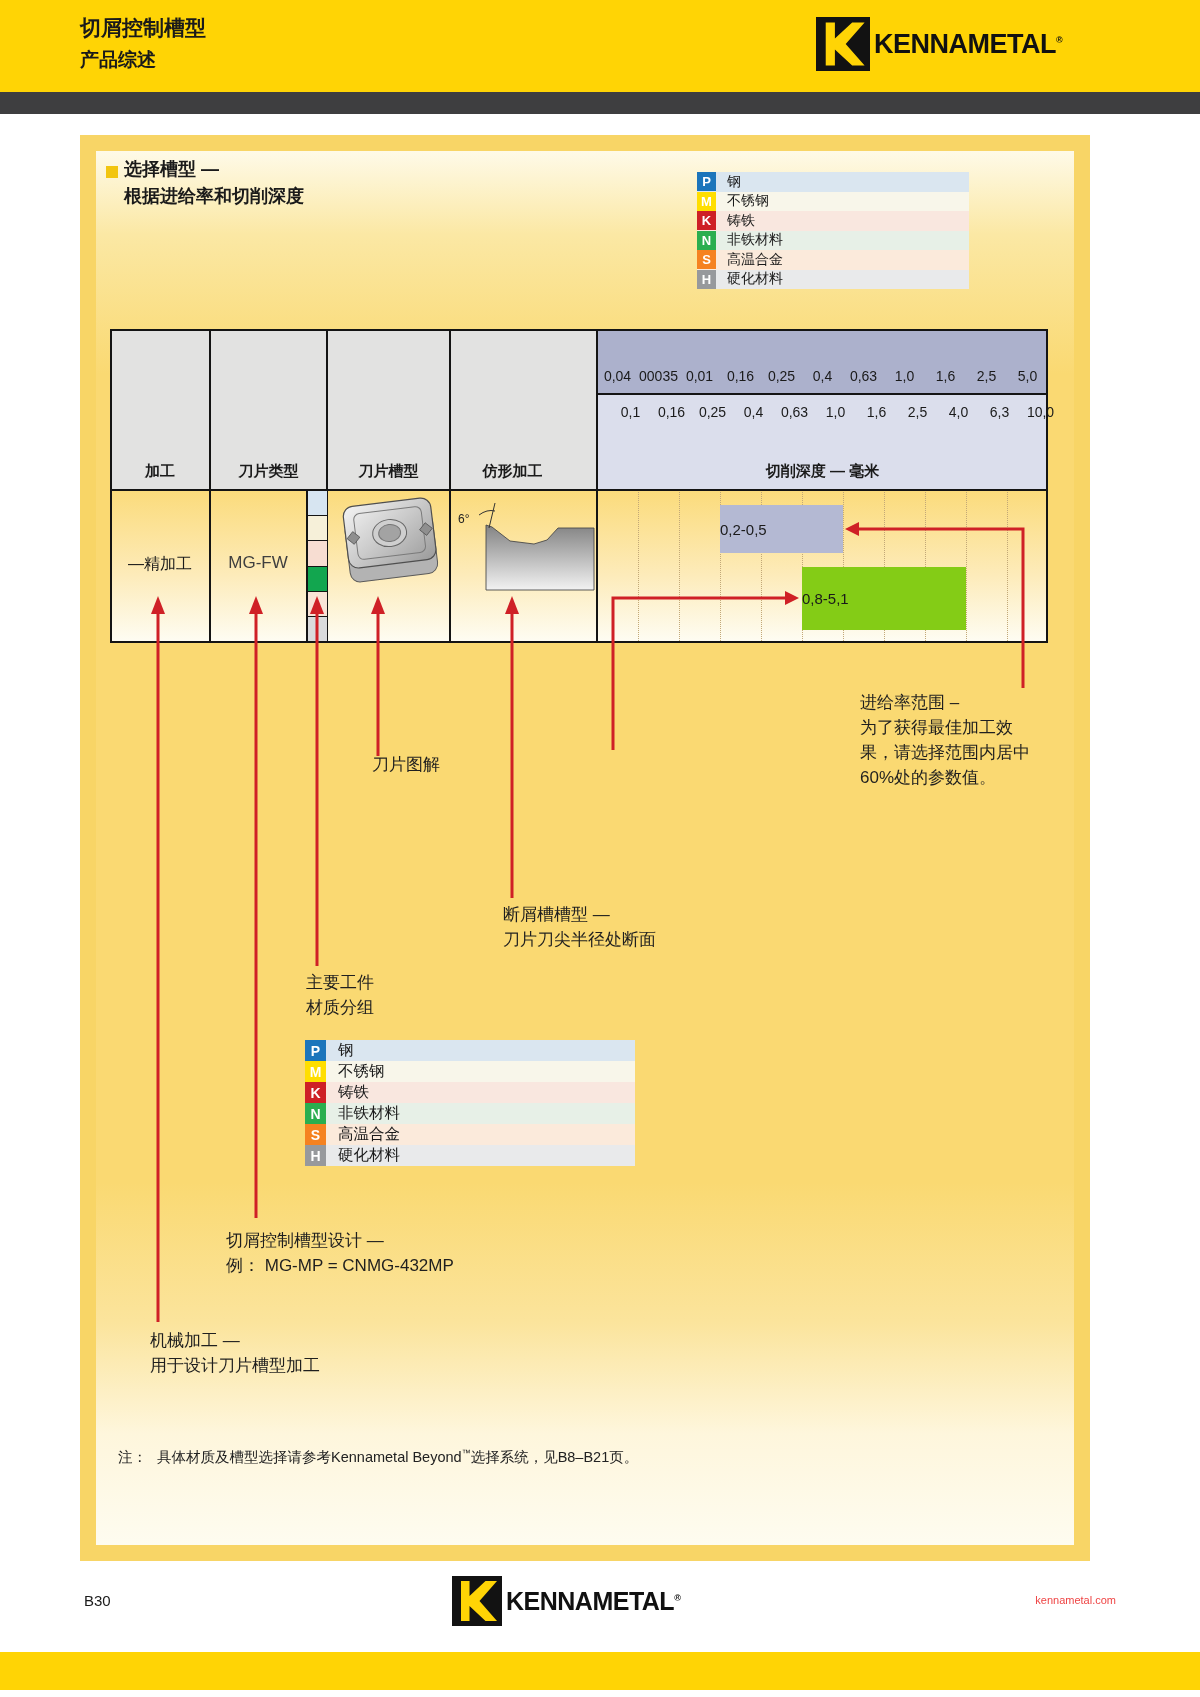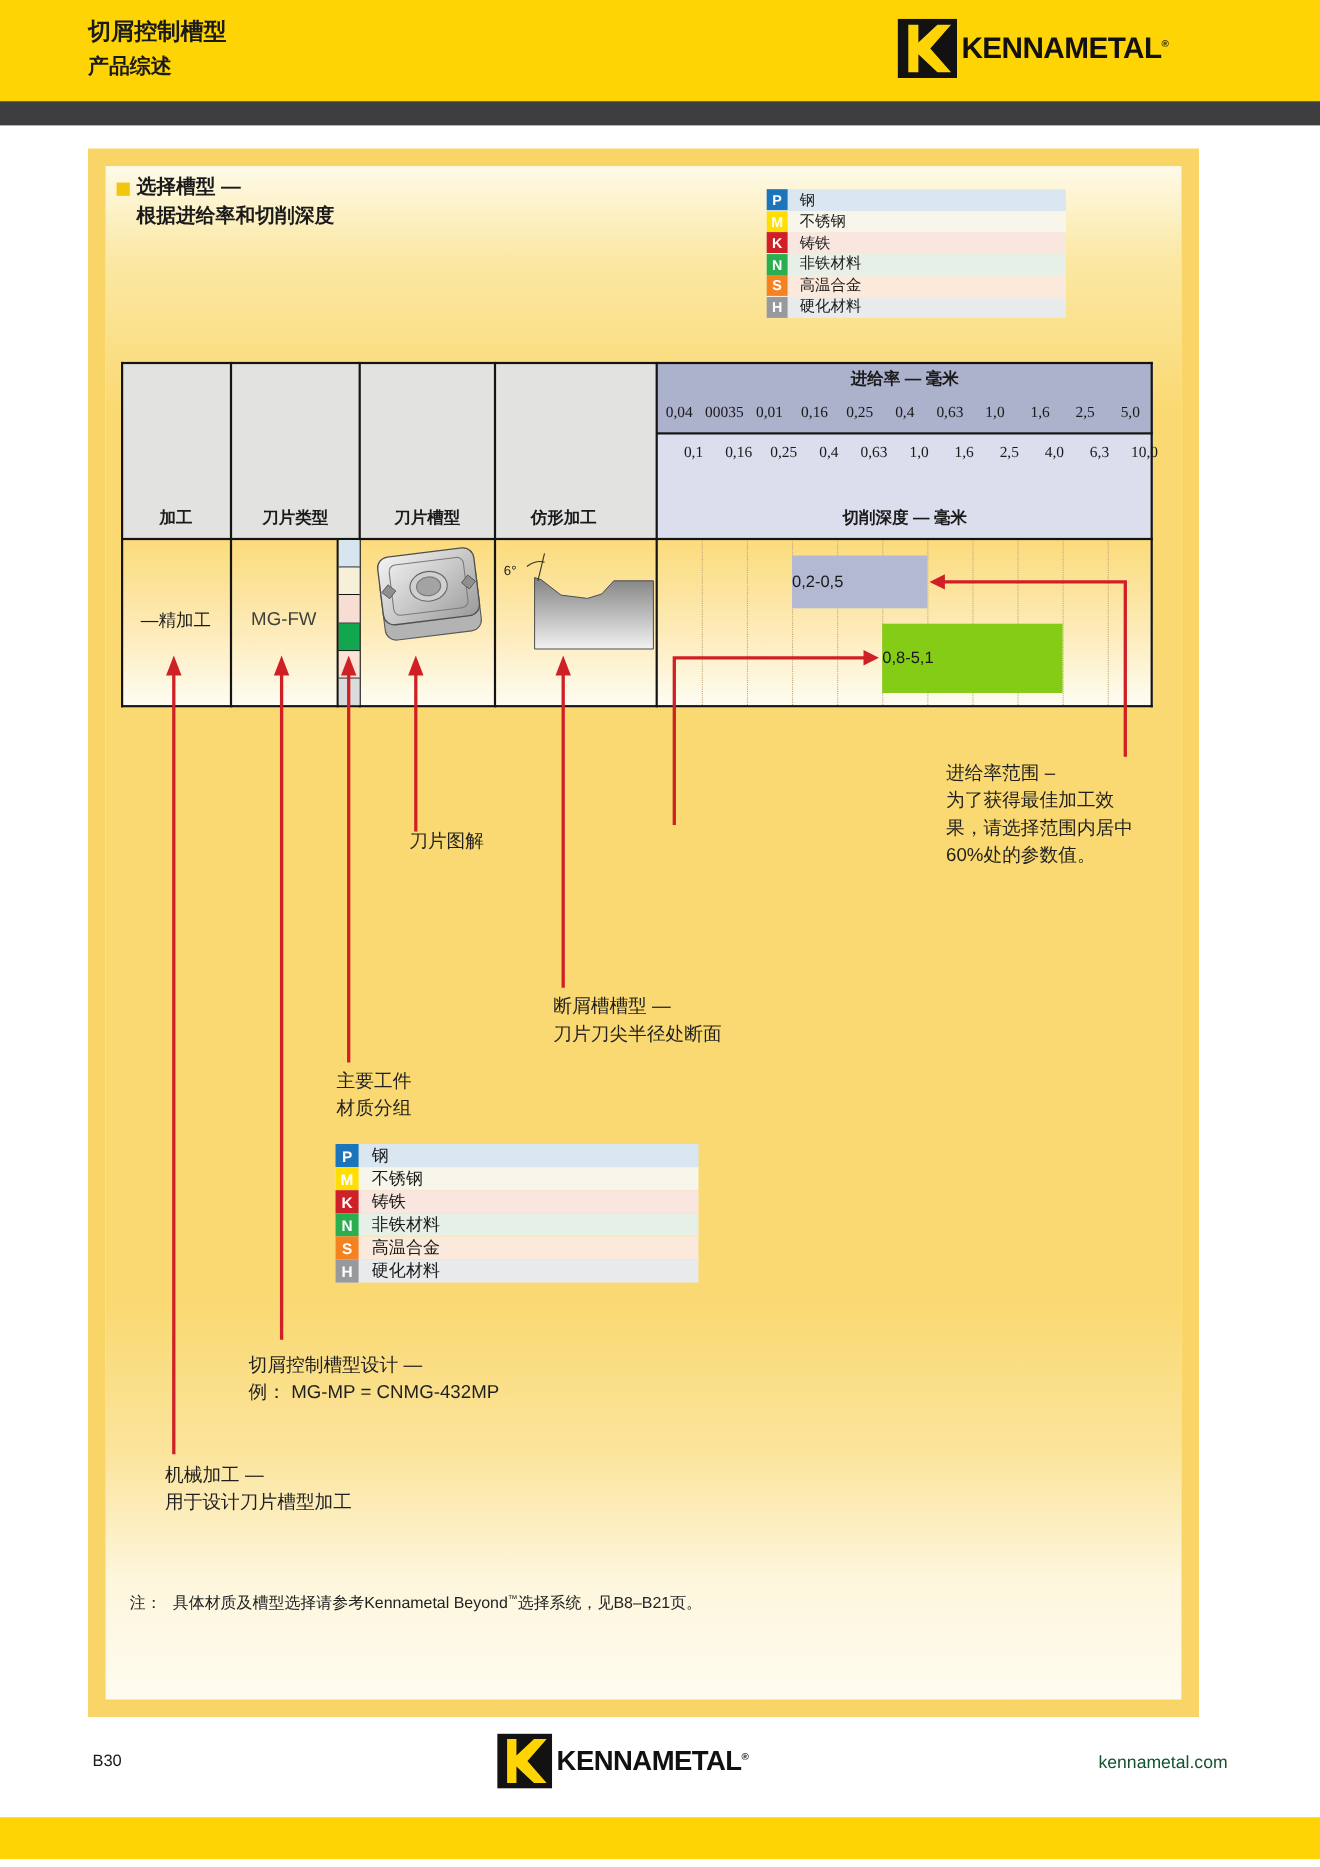--- a/index.html
+++ b/index.html
@@ -23,21 +23,21 @@
   
   .legend-row{display:flex;align-items:center;}
   .chip{display:flex;align-items:center;justify-content:center;color:#fff;font-weight:bold;}
   
   .hline{background:#141414;height:2px;}
   .vline{background:#141414;width:2px;}
   .grayhdr{background:#E2E2E1;}
   .feed-dark{background:#ACB1CC;}
   .feed-light{background:#DBDEEC;}
   .cellrow{display:flex;}
-  .fcell{width:41px;text-align:center;font-size:14px;line-height:30px;font-family:Liberation Serif, serif;}
+  .fcell{width:41px;text-align:center;font-size:14px;line-height:30px;}
   .collabel{font-size:15px;font-weight:bold;text-align:center;line-height:30px;}
   .dotline{width:0;border-left:1px dotted #C2A878;}
   .rangebox{display:flex;align-items:center;font-size:15px;}
   .ann{font-size:17px;line-height:25px;color:#1f1f1f;white-space:nowrap;}
   .note-text{font-size:14.5px;color:#222;}
   sup{font-size:9px;}
   svg{display:block;}
 </style>
 </head>
 <body>
@@ -88,21 +88,20 @@
       <div style="margin-left:11px;font-size:14px;">硬化材料</div>
     </div>
   </div>
 
   <div class="abs grayhdr" style="left:110px;top:330px;width:487px;height:160px;"></div>
   <div class="abs feed-dark" style="left:597px;top:330px;width:451px;height:64px;"></div>
   <div class="abs feed-light" style="left:597px;top:394px;width:451px;height:96px;"></div>
 
   <div class="abs" style="left:110px;top:490px;width:938px;height:153px;background:linear-gradient(180deg,#FBDB7B 0%,#FDEBB9 55%,#FEFDF4 100%);"></div>
 
-  <div class="abs" style="left:597px;top:335px;width:451px;text-align:center;font-size:15px;font-weight:bold;">进给率 — 毫米</div>
   <div class="abs cellrow" style="left:597px;top:361px;">
     <span class="fcell">0,04</span>
       <span class="fcell">00035</span>
       <span class="fcell">0,01</span>
       <span class="fcell">0,16</span>
       <span class="fcell">0,25</span>
       <span class="fcell">0,4</span>
       <span class="fcell">0,63</span>
       <span class="fcell">1,0</span>
       <span class="fcell">1,6</span>
@@ -287,17 +286,17 @@
   </div>
 
   <div class="abs" style="left:84px;top:1592px;font-size:15px;">B30</div>
   <div class="abs" style="left:452px;top:1576px;display:flex;align-items:center;">
     <svg style="width:50px;height:50px;" viewBox="0 0 100 100">
       <rect x="0" y="0" width="100" height="100" fill="#121212"></rect>
       <path d="M18 10 h17 v30 L67 10 h23 L55 50 l35 40 H67 L35 60 v30 H18 Z" fill="#FFD405"></path>
     </svg>
     <div class="wordmark" style="font-size:25px;margin-left:4px;"><span>KENNAMETAL</span><sup>®</sup></div>
   </div>
-  <div class="abs" style="left:946px;top:1594px;width:170px;text-align:right;font-size:16px;color:#14532d;">kennametal.com</div>
+  <div class="abs" style="left:946px;top:1594px;width:170px;text-align:right;font-size:11px;color:#ef4444;">kennametal.com</div>
 
   <div class="abs" style="left:0;top:1652px;width:1200px;height:38px;background:var(--brand-yellow,#FFD405);"></div>
 
 </div>
 
 </body></html>

